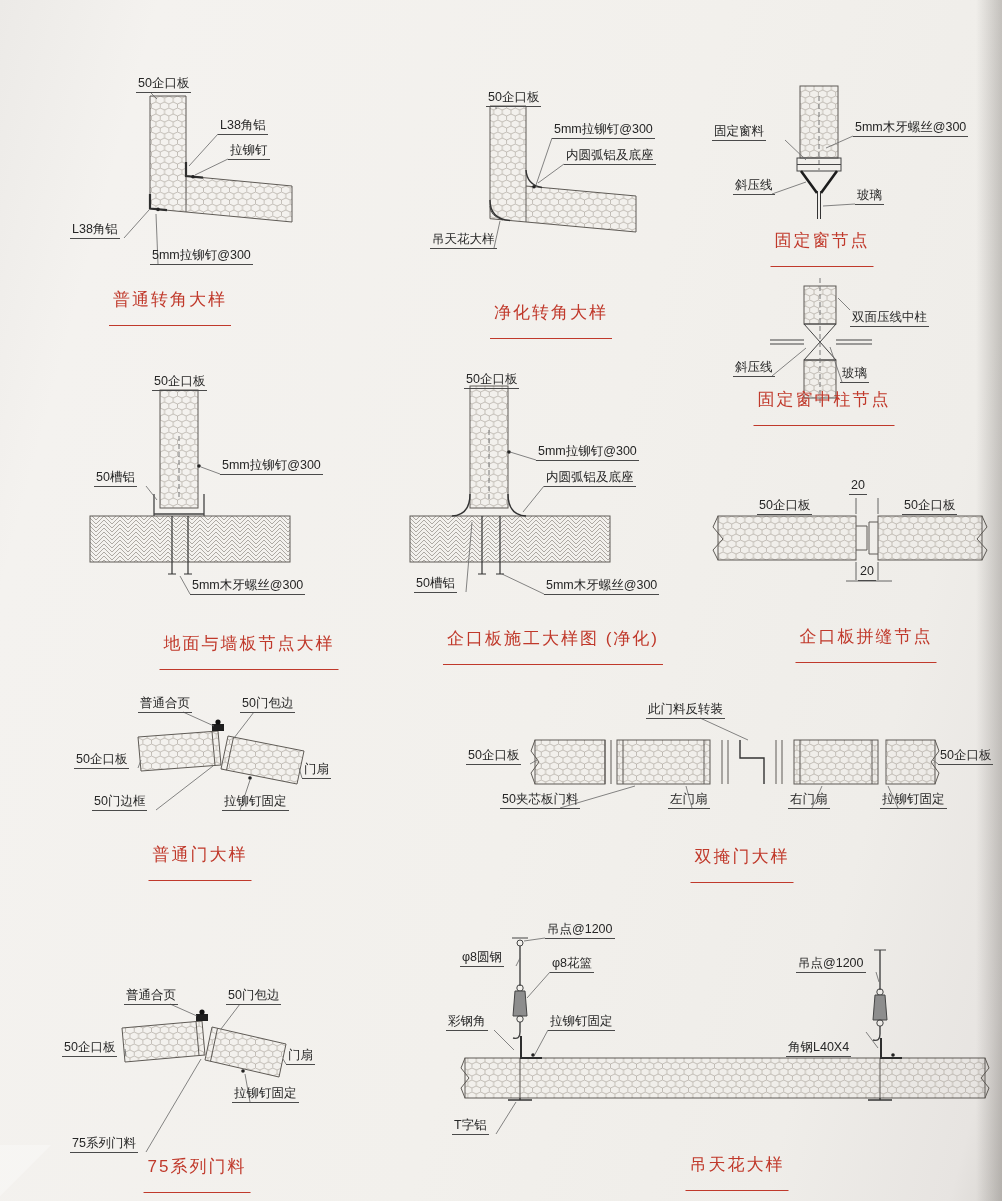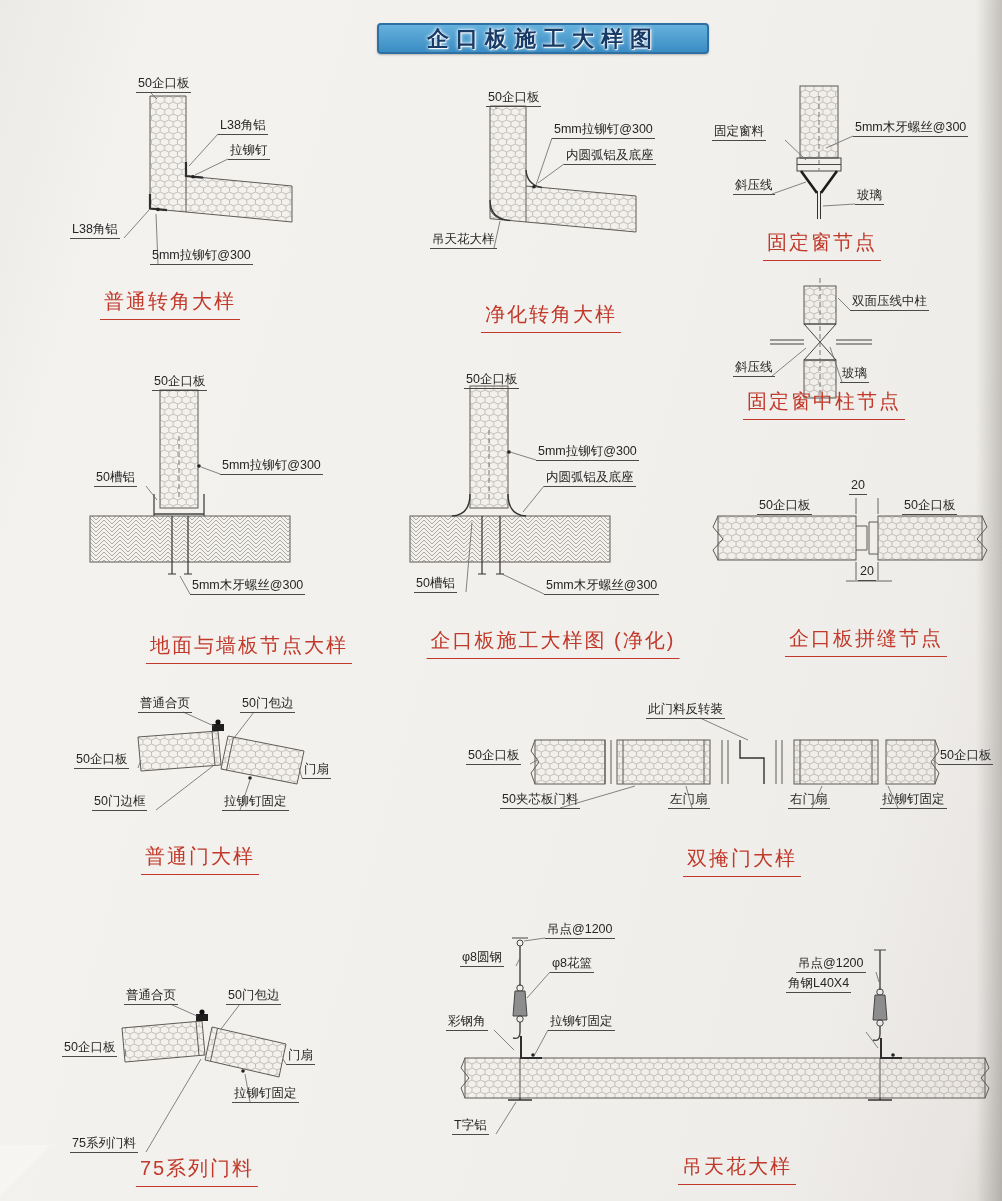--- a/index.html
+++ b/index.html
@@ -9,22 +9,22 @@
     position:relative; width:1002px; height:1201px; overflow:hidden;
     background:linear-gradient(105deg,#eceae7 0%,#f4f2ef 12%,#f2f0ec 55%,#efede9 82%,#e7e4e1 96%,#d9d6d2 100%);
   }
   svg.linework { position:absolute; left:0; top:0; }
   .lbl {
     position:absolute; white-space:nowrap; font-size:12.5px; color:#262626;
     line-height:15px; padding:0 2px 1px; border-bottom:1px solid #4a4a4a;
   }
   .dtitle {
     position:absolute; transform:translateX(-50%); white-space:nowrap;
-    font-size:20px; color:#c0392b; letter-spacing:2px;
-    padding:0 4px 4px; border-bottom:1px solid #c0392b;
+    font-size:17px; color:#c0392b; letter-spacing:2px;
+    padding:0 4px 14px; border-bottom:1px solid #c0392b;
   }
   .banner {
     position:absolute; left:377px; top:23px; width:332px; height:31px;
     background:linear-gradient(#65b1dd,#3a8cc2); border:2px solid #2e6fa4; border-radius:4px;
     display:flex; align-items:center; justify-content:center;
     box-shadow:0 1px 2px rgba(0,0,0,.25);
   }
   .banner span {
     font-size:22px; font-weight:bold; color:#173a66; letter-spacing:7px;
     text-shadow:0 0 2px #fff, 0 0 4px #fff, 1px 1px 1px #fff;
@@ -178,44 +178,41 @@
       <circle cx="880" cy="992" r="3.2" stroke="#444"></circle>
       <path d="M875 995 L885 995 L887 1020 L873 1020 Z" fill="#8d8d8d" stroke="#444"></path>
       <circle cx="880" cy="1023" r="3.2" stroke="#444"></circle>
       <path d="M880 1026 L880 1034 Q880 1042 873 1040" stroke="#444" stroke-width="1.4"></path>
       <path d="M881 1038 L881 1058 L902 1058" stroke="#2e2e2e" stroke-width="2"></path>
       <circle cx="893" cy="1055" r="1.8" fill="#222" stroke="none"></circle>
       <path d="M545 938 L524 941 M516 966 L520 958 M550 972 L527 998 M494 1030 L514 1050 M548 1030 L534 1056 M876 972 L879 982 M866 1032 L878 1048 M496 1134 L516 1102" stroke="#666" stroke-width="0.8"></path>
     </g>
   </svg>
 
-  <div class="banner">
-    <span>企口板施工大样图</span>
-  </div>
 
   <span class="lbl" style="left:136px;top:76px">50企口板</span>
   <span class="lbl" style="left:218px;top:118px">L38角铝</span>
   <span class="lbl" style="left:228px;top:143px">拉铆钉</span>
   <span class="lbl" style="left:70px;top:222px">L38角铝</span>
   <span class="lbl" style="left:150px;top:248px">5mm拉铆钉@300</span>
   <span class="dtitle" style="left:170px;top:288px">普通转角大样</span>
 
   <span class="lbl" style="left:486px;top:90px">50企口板</span>
   <span class="lbl" style="left:552px;top:122px">5mm拉铆钉@300</span>
   <span class="lbl" style="left:564px;top:148px">内圆弧铝及底座</span>
   <span class="lbl" style="left:430px;top:232px">吊天花大样</span>
   <span class="dtitle" style="left:551px;top:301px">净化转角大样</span>
 
   <span class="lbl" style="left:712px;top:124px">固定窗料</span>
   <span class="lbl" style="left:853px;top:120px">5mm木牙螺丝@300</span>
   <span class="lbl" style="left:733px;top:178px">斜压线</span>
   <span class="lbl" style="left:855px;top:188px">玻璃</span>
   <span class="dtitle" style="left:822px;top:229px">固定窗节点</span>
 
-  <span class="lbl" style="left:850px;top:294px">双面压线中柱</span>
+  <span class="lbl" style="left:850px;top:310px">双面压线中柱</span>
   <span class="lbl" style="left:733px;top:360px">斜压线</span>
   <span class="lbl" style="left:840px;top:366px">玻璃</span>
   <span class="dtitle" style="left:824px;top:388px">固定窗中柱节点</span>
 
   <span class="lbl" style="left:152px;top:374px">50企口板</span>
   <span class="lbl" style="left:220px;top:458px">5mm拉铆钉@300</span>
   <span class="lbl" style="left:94px;top:470px">50槽铝</span>
   <span class="lbl" style="left:190px;top:578px">5mm木牙螺丝@300</span>
   <span class="dtitle" style="left:249px;top:632px">地面与墙板节点大样</span>
 
@@ -256,19 +253,19 @@
   <span class="lbl" style="left:232px;top:1086px">拉铆钉固定</span>
   <span class="lbl" style="left:70px;top:1136px">75系列门料</span>
   <span class="dtitle" style="left:197px;top:1155px">75系列门料</span>
 
   <span class="lbl" style="left:545px;top:922px">吊点@1200</span>
   <span class="lbl" style="left:460px;top:950px">φ8圆钢</span>
   <span class="lbl" style="left:550px;top:956px">φ8花篮</span>
   <span class="lbl" style="left:446px;top:1014px">彩钢角</span>
   <span class="lbl" style="left:548px;top:1014px">拉铆钉固定</span>
   <span class="lbl" style="left:796px;top:956px">吊点@1200</span>
-  <span class="lbl" style="left:786px;top:976px">角钢L40X4</span>
+  <span class="lbl" style="left:786px;top:1040px">角钢L40X4</span>
   <span class="lbl" style="left:452px;top:1118px">T字铝</span>
   <span class="dtitle" style="left:737px;top:1153px">吊天花大样</span>
 
   <div class="shade-right"></div>
   <div class="curl"></div>
 </div>
 
 </body></html>

